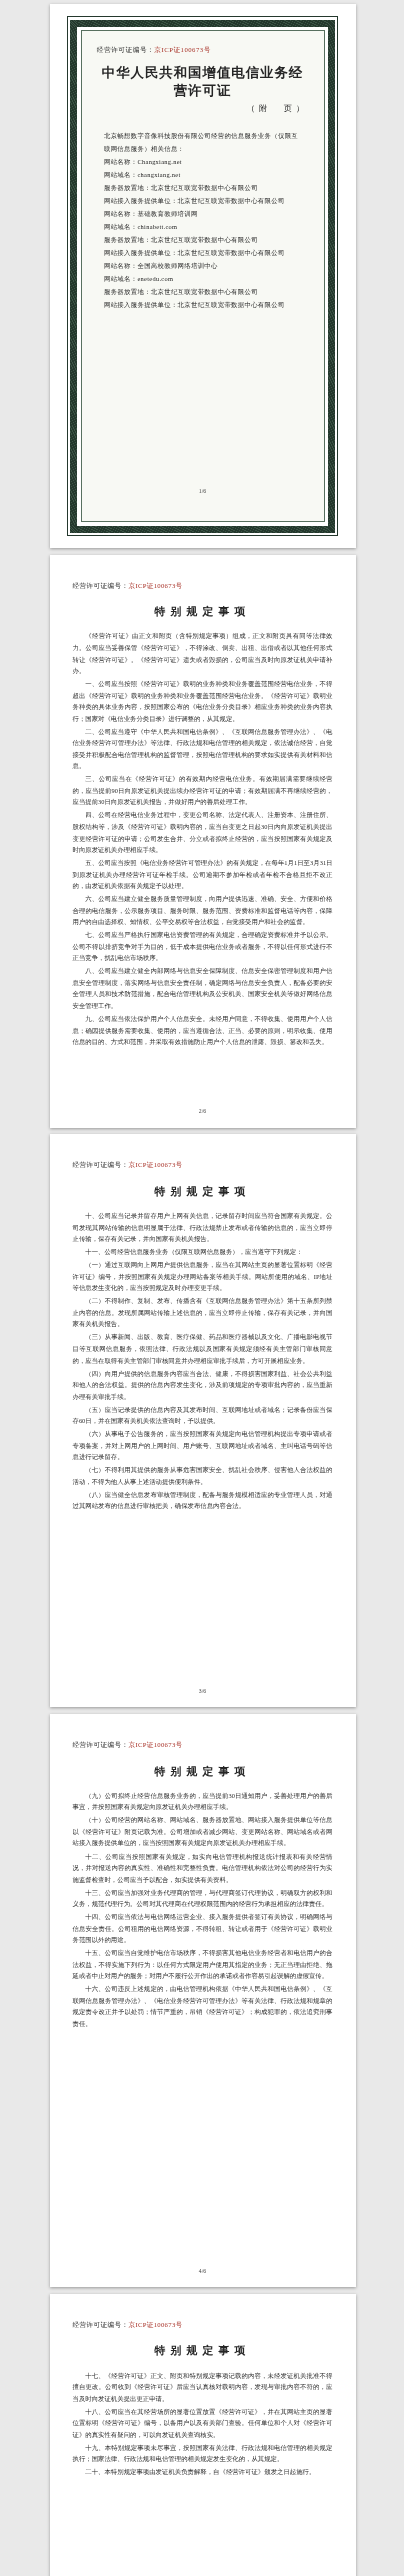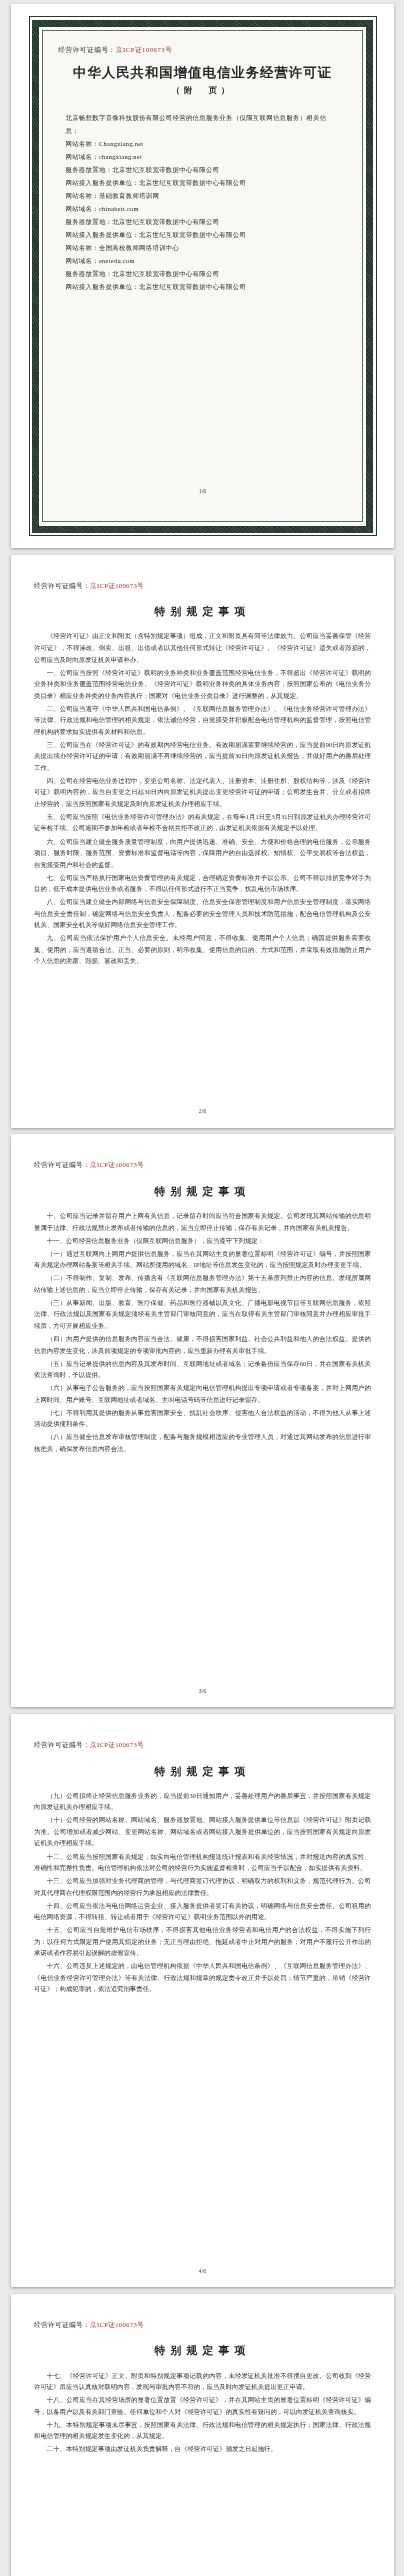--- a/index.html
+++ b/index.html
@@ -8,21 +8,21 @@
     background: #e9e9e9;
     font-family: "Liberation Serif", "DejaVu Serif", serif;
     color: #262626;
   }
   .stage {
     width: 405px;
     margin: 0 auto;
     padding: 4.1px 0 10.3px;
   }
   .page {
-    width: 383px;
+    width: 306px;
     margin: 0 auto 6.7px;
     background: #ffffff;
     box-shadow: 0 1px 3.1px rgba(0,0,0,0.35);
     position: relative;
     box-sizing: border-box;
   }
   
   .page.cert { height: 544px; }
   .cert-outline {
     position: absolute; inset: 12.4px 17.5px;
@@ -45,25 +45,24 @@
   .cert-header { font-size: 6.7px; letter-spacing: 0.5px; }
   .cert-header .num { color: #a83228; }
   .cert-title {
     text-align: center;
     font-size: 13.4px;
     font-weight: bold;
     letter-spacing: 1px;
     margin: 8.2px 0 3.1px;
   }
   .cert-subtitle {
-    text-align: center;
+    text-align: right;
     font-size: 8.2px;
     letter-spacing: 4.1px;
     margin-bottom: 15.5px;
-    font-weight: bold;
   }
   .cert-body { padding: 0 7.2px; }
   .cert-line {
     font-size: 6.4px;
     line-height: 13px;
     letter-spacing: 0.3px;
   }
   .cert-footer {
     position: absolute;
     bottom: 24px; left: 0; right: 0;

